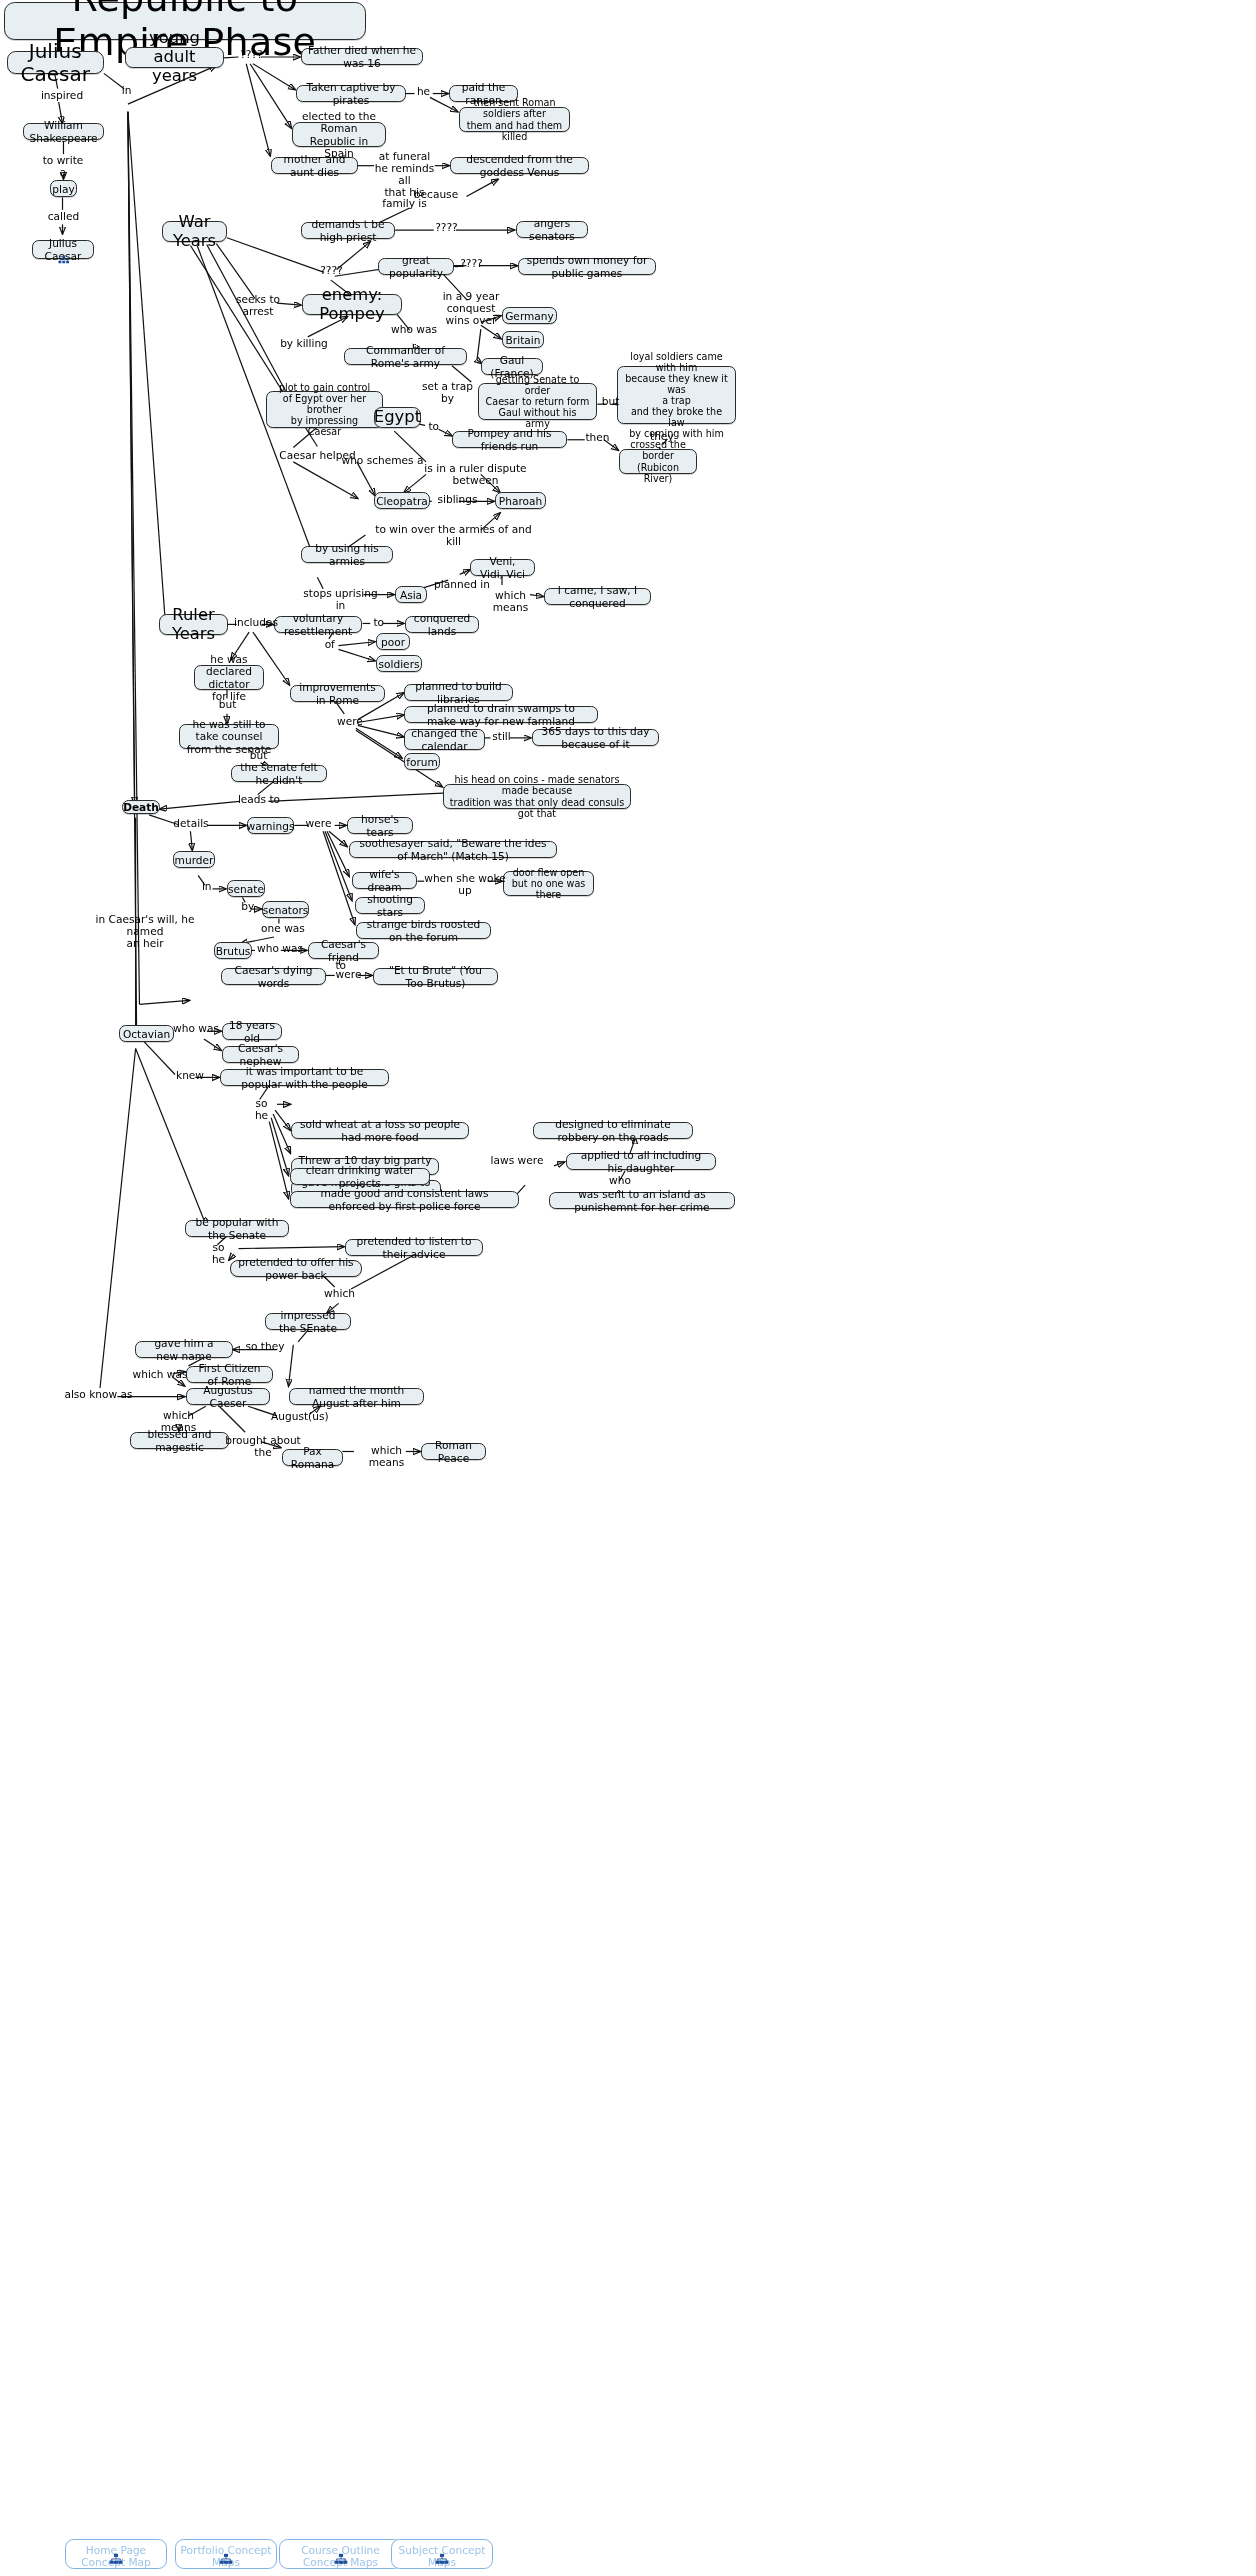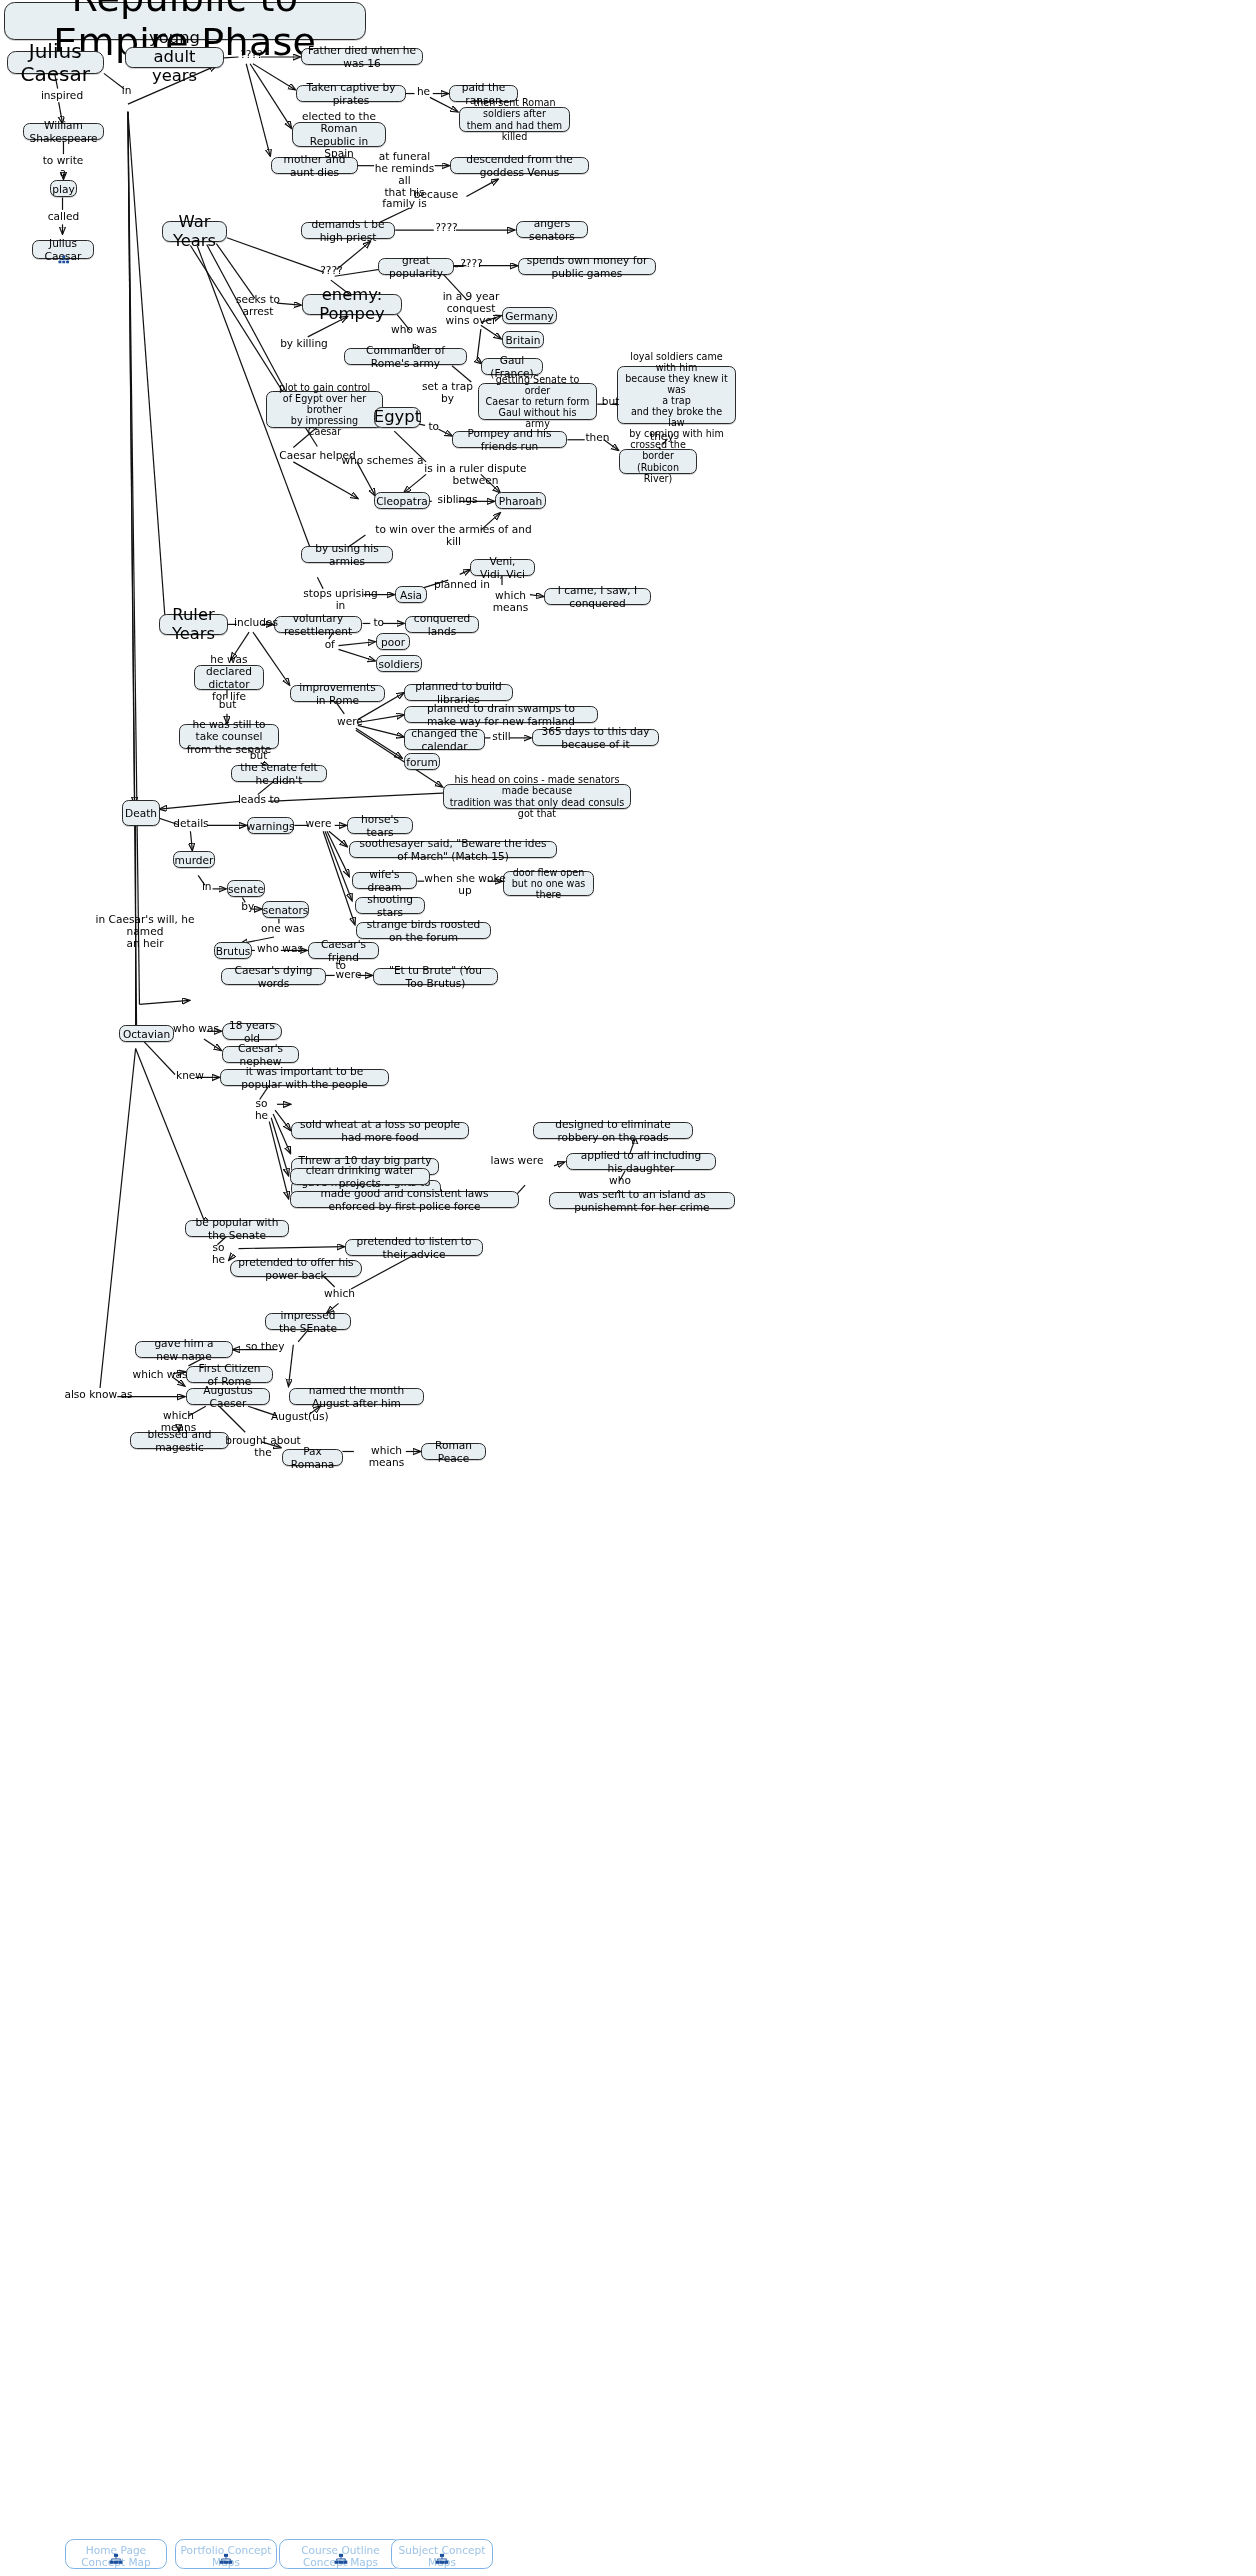--- a/index.html
+++ b/index.html
@@ -432,39 +432,39 @@
   <div class="node n-sm" style="left:231px;top:765px;width:96px;height:17.3px;">the senate felt he didn't</div>
   <div class="node n-sm" style="left:290px;top:685px;width:95px;height:17.3px;">improvements in Rome</div>
   <div class="node n-sm" style="left:404px;top:684px;width:109px;height:17.3px;">planned to build libraries</div>
   <div class="node n-sm" style="left:404px;top:706px;width:194px;height:17.3px;">planned to drain swamps to make way for new farmland</div>
   <div class="node n-sm" style="left:404px;top:729px;width:81px;height:21px;">changed the calendar</div>
   <div class="node n-sm" style="left:532px;top:729px;width:127px;height:17.3px;">365 days to this day because of it</div>
   <div class="node n-sm" style="left:404px;top:753px;width:36px;height:17.3px;">forum</div>
   <div class="node n-xs" style="left:443px;top:784px;width:188px;height:25px;">his head on coins - made senators made because
 tradition was that only dead consuls got that</div>
 
-  <div class="node n-sm" style="left:122px;top:800px;width:38px;height:26px;">Death</div>
+  <div class="node n-sm" style="left:122px;top:800px;width:38px;height:14px;font-weight:bold;">Death</div>
   <div class="node n-sm" style="left:247px;top:817px;width:47px;height:17.3px;">warnings</div>
   <div class="node n-sm" style="left:347px;top:817px;width:66px;height:17.3px;">horse's tears</div>
   <div class="node n-sm" style="left:349px;top:841px;width:208px;height:17.3px;">soothesayer said, "Beware the ides of March" (Match 15)</div>
   <div class="node n-sm" style="left:352px;top:872px;width:65px;height:17.3px;">wife's dream</div>
   <div class="node n-xs" style="left:503px;top:871px;width:91px;height:25px;">door flew open
 but no one was there</div>
   <div class="node n-sm" style="left:355px;top:897px;width:70px;height:17.3px;">shooting stars</div>
   <div class="node n-sm" style="left:356px;top:922px;width:135px;height:17.3px;">strange birds roosted on the forum</div>
   <div class="node n-sm" style="left:173px;top:851px;width:42px;height:17.3px;">murder</div>
   <div class="node n-sm" style="left:227px;top:880px;width:38px;height:17.3px;">senate</div>
   <div class="node n-sm" style="left:262px;top:901px;width:47px;height:17.3px;">senators</div>
   <div class="node n-sm" style="left:214px;top:942px;width:38px;height:17.3px;">Brutus</div>
   <div class="node n-sm" style="left:308px;top:942px;width:71px;height:17.3px;">Caesar's friend</div>
   <div class="node n-sm" style="left:221px;top:968px;width:105px;height:17.3px;">Caesar's dying words</div>
   <div class="node n-sm" style="left:373px;top:968px;width:125px;height:17.3px;">"Et tu Brute" (You Too Brutus)</div>
 
   <div class="node n-sm" style="left:119px;top:1025px;width:55px;height:17.3px;">Octavian</div>
-  <div class="node n-sm" style="left:222px;top:1023px;width:60px;height:17.3px;border-radius:8px;">18 years old</div>
+  <div class="node n-sm" style="left:222px;top:1023px;width:60px;height:17.3px;">18 years old</div>
   <div class="node n-sm" style="left:222px;top:1046px;width:77px;height:17.3px;">Caesar's nephew</div>
   <div class="node n-sm" style="left:220px;top:1069px;width:169px;height:17.3px;">it was important to be popular with the people</div>
   <div class="node n-sm" style="left:291px;top:1158px;width:148px;height:17.3px;">Threw a 10 day big party in his uncle's honor</div>
   <div class="node n-sm" style="left:291px;top:1122px;width:178px;height:17.3px;">sold wheat at a loss so people had more food</div>
   <div class="node n-sm" style="left:291px;top:1146px;width:150px;height:17.3px;margin-top:34px;">gave money and gifts to the poor</div>
   <div class="node n-sm" style="left:290px;top:1168px;width:140px;height:17.3px;">clean drinking water projects</div>
   <div class="node n-sm" style="left:290px;top:1191px;width:229px;height:17.3px;">made good and consistent laws enforced by first police force</div>
   <div class="node n-sm" style="left:533px;top:1122px;width:160px;height:17.3px;">designed to eliminate robbery on the roads</div>
   <div class="node n-sm" style="left:566px;top:1153px;width:150px;height:17.3px;">applied to all including his daughter</div>
   <div class="node n-sm" style="left:549px;top:1192px;width:186px;height:17.3px;">was sent to an island as punishemnt for her crime</div>

